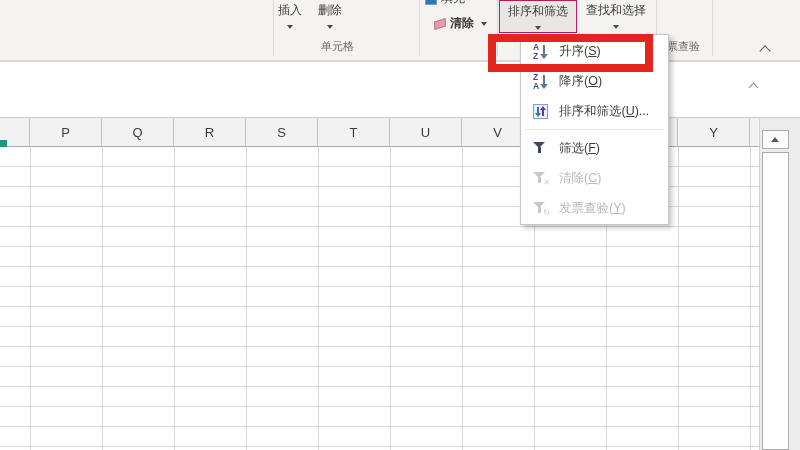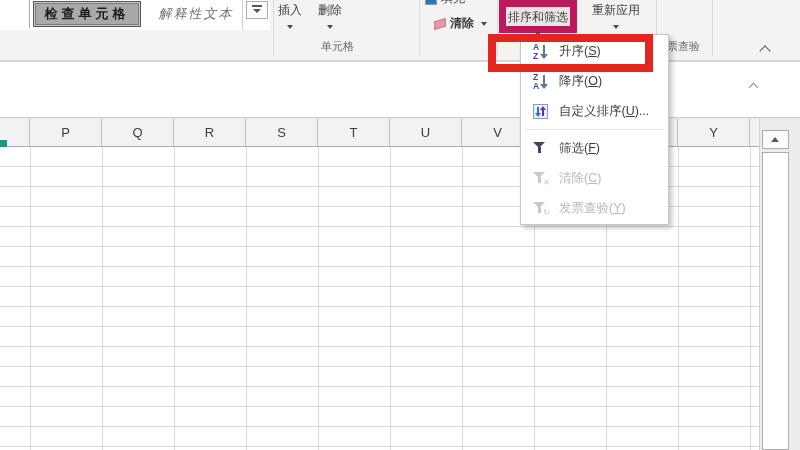--- a/index.html
+++ b/index.html
@@ -51,21 +51,21 @@
     border-right:3.5px solid transparent;border-top:4px solid #4a4a4a;vertical-align:middle;}
   .grp-lbl{top:39px;font-size:11px;color:#686868;text-align:center;}
 
   .fill-row{left:425px;top:-10px;height:18px;white-space:nowrap;}
   .fill-icon{display:inline-block;width:12px;height:12px;background:linear-gradient(#9dc3e6 40%,#2e75b6 40%);
     border:1px solid #7f9fc6;vertical-align:middle;margin-right:4px;box-sizing:border-box;}
   .clear-row{left:434px;top:15px;height:18px;white-space:nowrap;font-weight:bold;}
   .eraser-icon{display:inline-block;width:12px;height:8px;background:#e79aaa;border:1px solid #c97486;
     transform:rotate(-18deg) skewX(-14deg);vertical-align:middle;margin-right:4px;box-sizing:border-box;}
 
-  .btn-active{background:#e9e6e3;border:7px solid #be185d;box-sizing:border-box;}
+  .btn-active{background:#e9e6e3;border:1px solid #be185d;box-sizing:border-box;}
   .collapse-chev{left:761px;top:44px;}
   .collapse-chev .chev-up{width:7px;height:7px;border-color:#5f5f5f;}
 
   
   .menu{left:520px;top:34px;width:149px;background:#ffffff;border:1px solid #c6c6c6;
     box-shadow:3px 3px 5px rgba(0,0,0,.22);box-sizing:border-box;z-index:8;padding:1px 0;}
   .mi{height:30px;display:flex;align-items:center;font-size:12.5px;color:#3d3d3d;cursor:default;}
   .mi .ic{width:24px;margin-left:7px;margin-right:7px;display:flex;justify-content:center;}
   .mi.disabled{color:#b8b8b8;}
   .accel{text-decoration:underline;}
@@ -123,30 +123,20 @@
       <div class="abs vs-thumb"></div>
     </div>
   </div>
 
   <div class="abs formula-bar">
     <span class="abs" style="left:750px;top:15px"><span class="chev-up"></span></span>
   </div>
 
   <div class="abs ribbon">
 
-    <div class="abs gallery">
-      <div class="abs gal-edge"></div>
-      <div class="abs style-check">检查单元格</div>
-      <div class="abs style-expl">解释性文本</div>
-      <div class="abs gal-frame"></div>
-      <div class="abs gal-more">
-        <span class="bar"></span>
-        <span class="tri"></span>
-      </div>
-    </div>
 
     <div class="abs vsep" style="left:273px"></div>
 
     <div class="abs rib-btn" style="left:305px;width:50px">
       <span class="lbl">删除</span>
       <span class="tri-down"></span>
     </div>
     <div class="abs rib-btn" style="left:265px;width:50px">
       <span class="lbl">插入</span>
       <span class="tri-down"></span>
@@ -163,21 +153,21 @@
       <span class="tri-down" style="margin-left:4px"></span>
     </div>
 
     <div class="abs vsep" style="left:497px"></div>
 
     <div class="abs rib-btn btn-active" style="left:499px;width:78px">
       <span class="lbl">排序和筛选</span>
       <span class="tri-down"></span>
     </div>
     <div class="abs rib-btn" style="left:579px;width:74px">
-      <span class="lbl">重新应用</span>
+      <span class="lbl">查找和选择</span>
       <span class="tri-down"></span>
     </div>
 
     <div class="abs vsep" style="left:656px"></div>
 
     <div class="abs grp-lbl" style="left:652px;width:52px">发票查验</div>
 
     <div class="abs vsep" style="left:712px"></div>
 
     <div class="abs collapse-chev">
@@ -217,21 +207,21 @@
 
     <div class="mi">
       <span class="ic">
           <span class="custom-ic">
         <span class="d"></span>
             <span class="dh"></span>
             <span class="u"></span>
             <span class="uh"></span>
       </span>
         </span>
-      <span>自定义排序(</span>
+      <span>排序和筛选(</span>
         <span class="accel">U</span>
         <span>)...</span>
     </div>
 
     <div class="msep"></div>
 
     <div class="mi">
       <span class="ic">
           <span class="funnel-ic">
         <span class="cone"></span>

